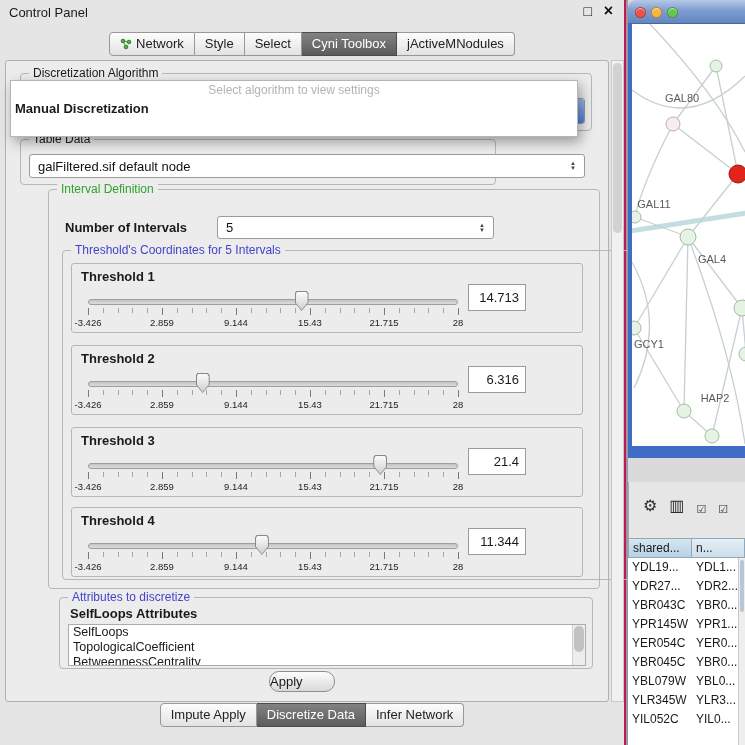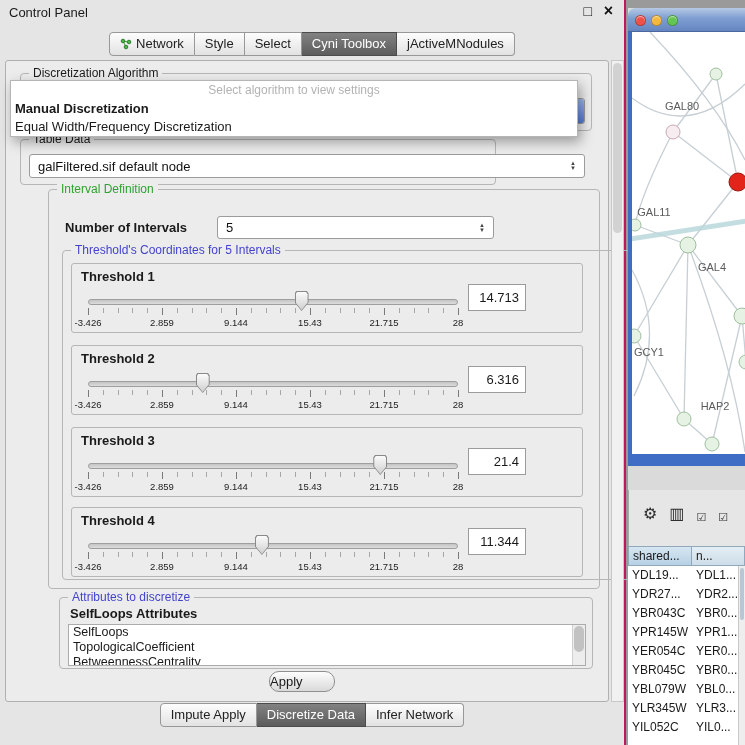--- a/index.html
+++ b/index.html
@@ -60,21 +60,21 @@
 #attr-list{position:absolute;left:8px;top:26px;width:518px;height:42px;background:#fff;border:1px solid #ababab;overflow:hidden;font-size:12.5px}
 #attr-list .item{height:15px;line-height:15px;padding-left:4px;white-space:nowrap}
 #attr-scroll{position:absolute;right:0;top:0;width:13px;height:40px;background:#ededed;border-left:1px solid #cfcfcf}
 #attr-scroll .sb-thumb{position:absolute;left:1px;top:1px;width:10px;height:26px;background:#c2c2c2;border-radius:5px}
 
 #apply-btn{position:absolute;left:263px;top:610px;width:66px;height:21px;border:1px solid #8f8f8f;border-radius:10px;background:linear-gradient(#fdfdfd,#d9d9d9);font-size:13px;line-height:19px;cursor:default}
 
 .bold-label{position:absolute;font-weight:bold;font-size:13px}
 
 
-#right-panel{position:absolute;left:628px;top:8px;width:117px;height:563px;background:#dadada}
+#right-panel{position:absolute;left:628px;top:0;width:117px;height:563px;background:#dadada}
 #mac-titlebar{position:absolute;left:0;top:0;width:117px;height:24px;border-radius:8px 0 0 0;background:linear-gradient(#b6c9e4 0%,#7e9ed2 45%,#6585c0 100%);border-bottom:1px solid #4a67a0}
 .traffic{position:absolute;top:6.5px;width:11px;height:11px;border-radius:50%;border:1px solid rgba(0,0,0,.25);box-shadow:inset 0 1px 1px rgba(255,255,255,.6)}
 .traffic:nth-child(1){left:7px}
 .traffic:nth-child(2){left:23px}
 .traffic:nth-child(3){left:39px}
 #net-window{position:absolute;left:0;top:24px;width:117px;height:434px;background:#3f6cc4;padding-left:4px}
 #net-canvas{display:block;width:113px;height:422px;background:#fff}
 .nodelabel{font-size:11px;fill:#5b5b5b;text-anchor:middle;font-family:"Liberation Sans",sans-serif}
 .edge{stroke:#c7cfd4;stroke-width:1.3;fill:none}
 .edge.thick{stroke:#b9d7db;stroke-width:5;opacity:.85}
@@ -284,21 +284,20 @@
           <span>Discretize Data</span>
         </div>
       <div class="seg-tab">
           <span>Infer Network</span>
         </div>
     </div>
 
     <div id="algo-popup">
       <div class="ph">Select algorithm to view settings</div>
       <div class="opt bold">Manual Discretization</div>
-      <div class="opt">Equal Width/Frequency Discretization</div>
     </div>
   </div>
 
   <div id="right-panel">
 
     <div id="mac-titlebar">
       <span class="traffic" style="background: rgb(238, 81, 72);"></span>
       <span class="traffic" style="background: rgb(245, 183, 62);"></span>
       <span class="traffic" style="background: rgb(99, 198, 83);"></span>
     </div>

